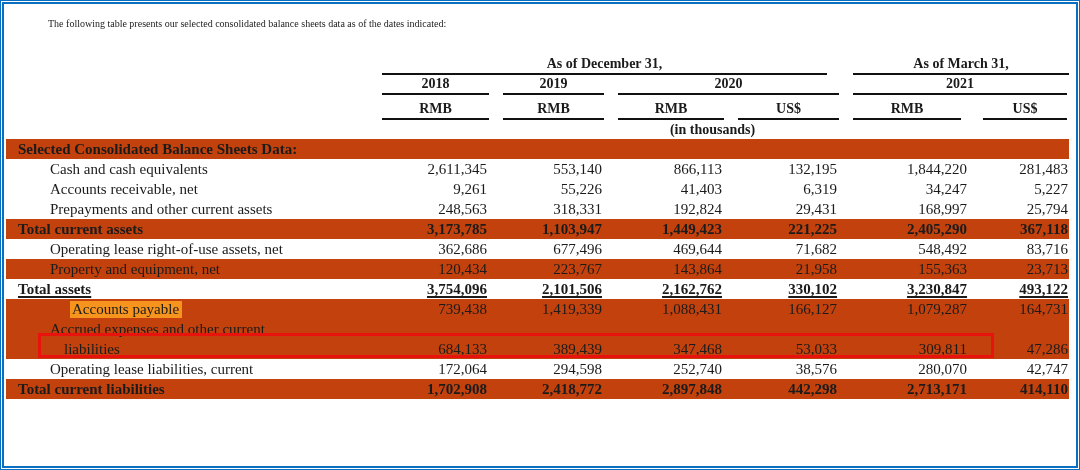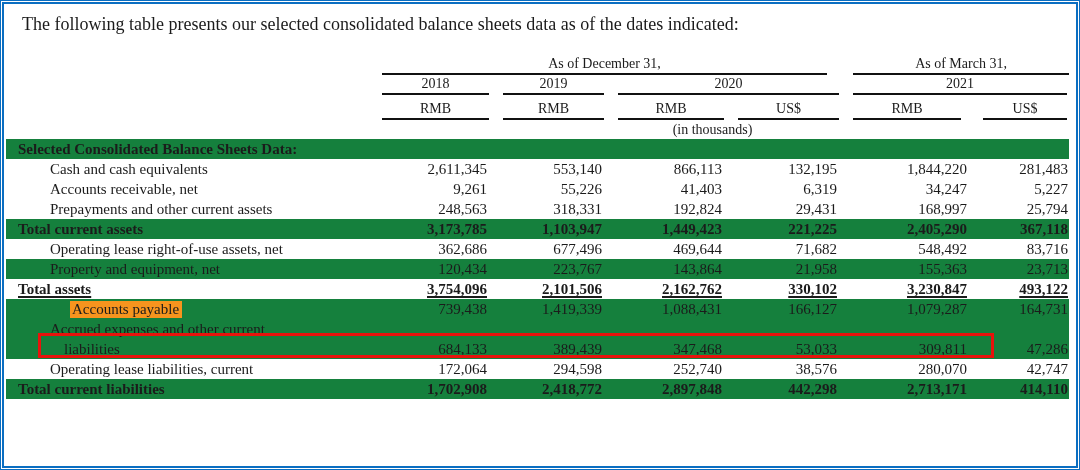--- a/index.html
+++ b/index.html
@@ -16,41 +16,41 @@
     background: #fff;
   }
   .frame-inner {
     width: 100%; height: 100%;
     border: 2px solid #0a6ec1;
     position: relative;
     overflow: hidden;
     background: #fff;
   }
   .intro {
-    margin: 10px 0 0 18px;
-    font-size: 18px;
+    margin: 10px 0 0 44px;
+    font-size: 10px;
     line-height: 20px;
   }
   table.bs {
     border-collapse: collapse;
     table-layout: fixed;
     width: 1063px;
     margin: 22px 0 0 2px;
     font-size: 15px;
   }
   col.c-lbl { width: 350px; }
   col.c-0 { width: 135px; }
   col.c-1 { width: 115px; }
   col.c-2 { width: 120px; }
   col.c-3 { width: 115px; }
   col.c-4 { width: 130px; }
   col.c-5 { width: 98px; }
 
   thead th {
-    font-weight: normal;
+    font-weight: bold;
     font-size: 14px;
     padding: 0;
     vertical-align: bottom;
     line-height: 16px;
   }
   thead .uline {
     border-bottom: 2px solid #111;
     text-align: center;
     padding-bottom: 1px;
   }
@@ -64,21 +64,21 @@
   .m-grpdec { margin: 0 14px 0 26px; }
   .m-grpmar { margin: 0 0 0 12px; }
   .m-unit5  { margin: 0 10px 0 12px; }
 
   tbody td {
     padding: 0;
     vertical-align: bottom;
     line-height: 20px;
     height: 20px;
   }
-  tbody tr.shaded { background: #15803d; }
+  tbody tr.shaded { background: #c2410c; }
   tbody td.lbl { text-align: left; }
   tbody tr.item td.lbl { padding-left: 44px; }
   tbody tr.item td.lbl .wrap2 { padding-left: 14px; }
   tbody tr.section td.lbl, tbody tr.total td.lbl { padding-left: 12px; font-weight: bold; }
   tbody tr.section td, tbody tr.total td { font-weight: bold; }
   tbody td.num { text-align: right; padding-right: 4px; }
   tbody td.num.c5 { padding-right: 1px; text-align: right; }
   tbody tr.uline-row td { text-decoration: underline; text-decoration-thickness: 1.5px; text-underline-offset: 2px; }
 
   .hl-mark {

